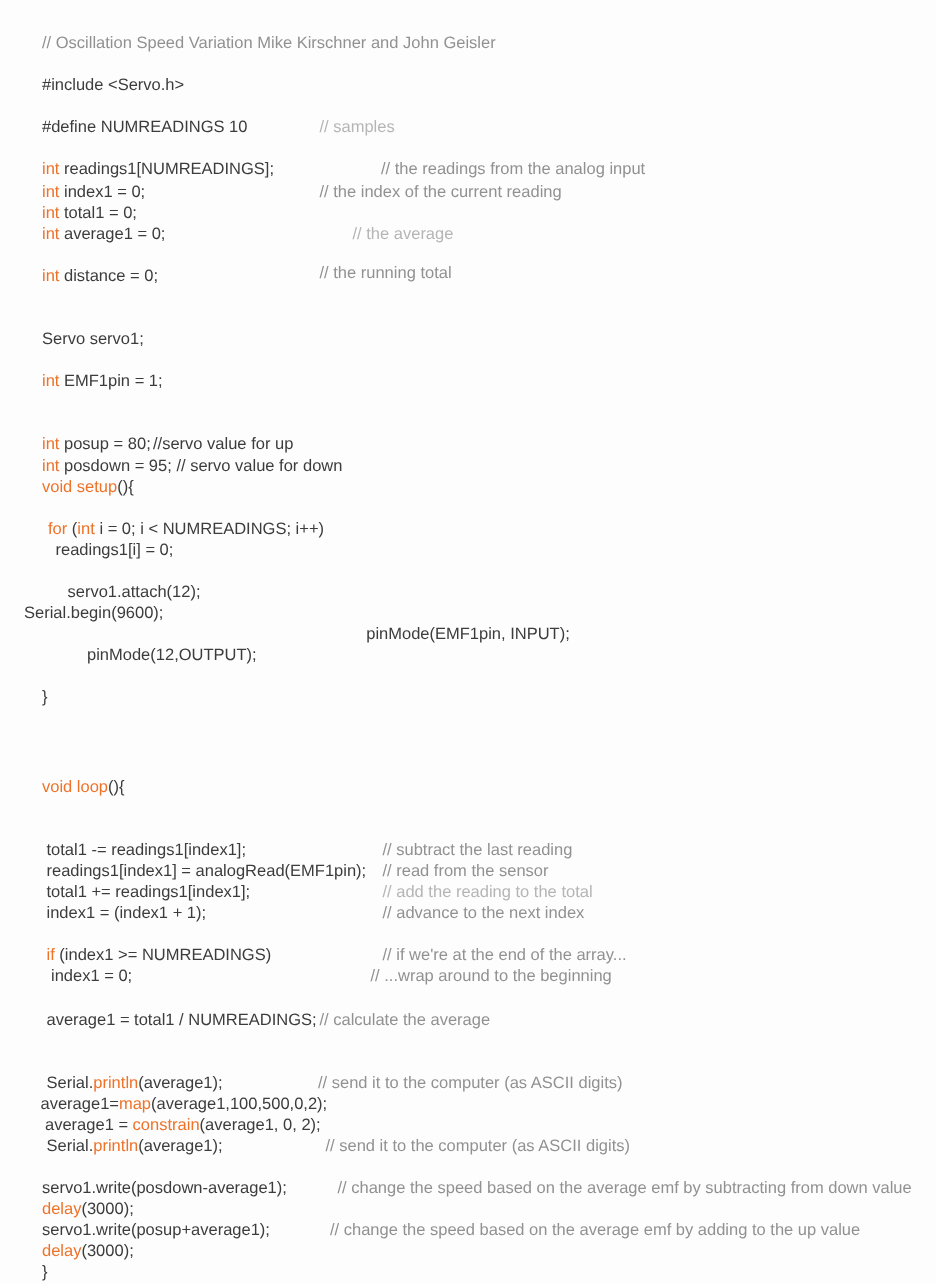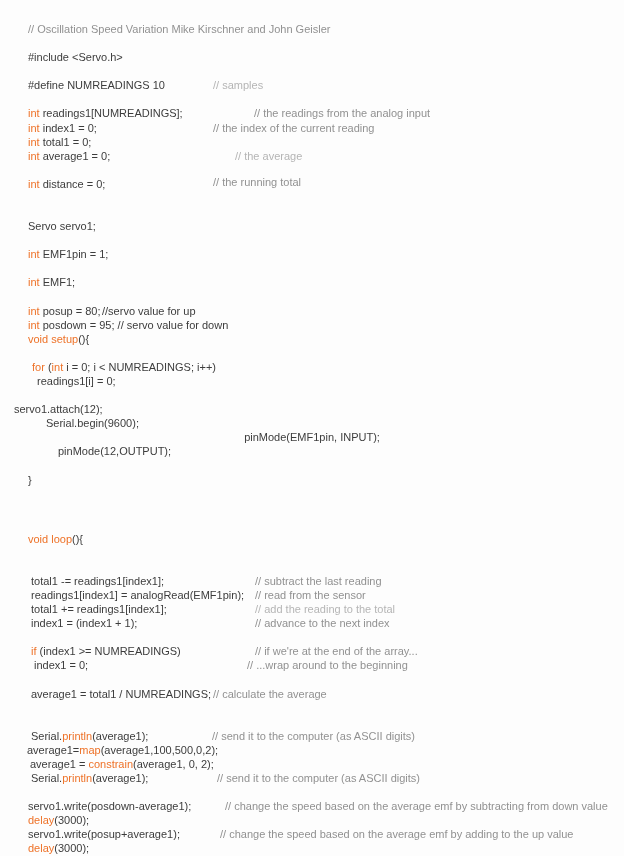--- a/index.html
+++ b/index.html
@@ -52,31 +52,30 @@
     <div class="line" style="padding-left: 28px;"><span class="seg-k">int</span><span class="seg-d"> total1 = 0;</span><span class="seg-c abs" style="left: 213px; margin-top: 40px;">// the running total</span></div>
     <div class="line" style="padding-left: 28px;"><span class="seg-k">int</span><span class="seg-d"> average1 = 0;</span><span class="seg-cl abs" style="left: 235px;">// the average</span></div>
     <div class="line"></div>
     <div class="line" style="padding-left: 28px;"><span class="seg-k">int</span><span class="seg-d"> distance = 0;</span></div>
     <div class="line"></div>
     <div class="line"></div>
     <div class="line" style="padding-left: 28px;"><span class="seg-d">Servo servo1;</span></div>
     <div class="line"></div>
     <div class="line" style="padding-left: 28px;"><span class="seg-k">int</span><span class="seg-d"> EMF1pin = 1;</span></div>
     <div class="line"></div>
-    <div class="line" style="padding-left: 28px;"><span class="seg-k">int</span><span class="seg-d"> EMF1;</span></div>
     <div class="line"></div>
     <div class="line" style="padding-left: 28px;"><span class="seg-k">int</span><span class="seg-d"> posup = 80;</span><span class="seg-d abs" style="left: 102px;">//servo value for up</span></div>
     <div class="line" style="padding-left: 28px;"><span class="seg-k">int</span><span class="seg-d"> posdown = 95; // servo value for down</span></div>
     <div class="line" style="padding-left: 28px;"><span class="seg-k">void setup</span><span class="seg-d">(){</span></div>
     <div class="line"></div>
     <div class="line" style="padding-left: 32px;"><span class="seg-k">for</span><span class="seg-d"> (</span><span class="seg-k">int</span><span class="seg-d"> i = 0; i &lt; NUMREADINGS; i++)</span></div>
     <div class="line" style="padding-left: 37px;"><span class="seg-d">readings1[i] = 0;</span></div>
     <div class="line"></div>
-    <div class="line" style="padding-left: 14px;"><span class="seg-d">servo1.attach(12);</span></div>
-    <div class="line" style="padding-left: 16px; margin-left: 30px;"><span class="seg-d">Serial.begin(9600);</span></div>
+    <div class="line" style="padding-left: 34px; margin-left: 11px;"><span class="seg-d">servo1.attach(12);</span></div>
+    <div class="line" style="padding-left: 16px;"><span class="seg-d">Serial.begin(9600);</span></div>
     <div class="line" style="padding-left: 48px; text-align: center;"><span class="seg-d">pinMode(EMF1pin, INPUT);</span></div>
     <div class="line" style="padding-left: 58px;"><span class="seg-d">pinMode(12,OUTPUT);</span></div>
     <div class="line"></div>
     <div class="line" style="padding-left: 28px;"><span class="seg-d">}</span></div>
     <div class="line"></div>
     <div class="line"></div>
     <div class="line" style="padding-left: 28px; margin-top: 17px;"><span class="seg-k">void loop</span><span class="seg-d">(){</span></div>
     <div class="line"></div>
     <div class="line"></div>
     <div class="line" style="padding-left: 31px;"><span class="seg-d">total1 -= readings1[index1];</span><span class="seg-c abs" style="left: 255px;">// subtract the last reading</span></div>

